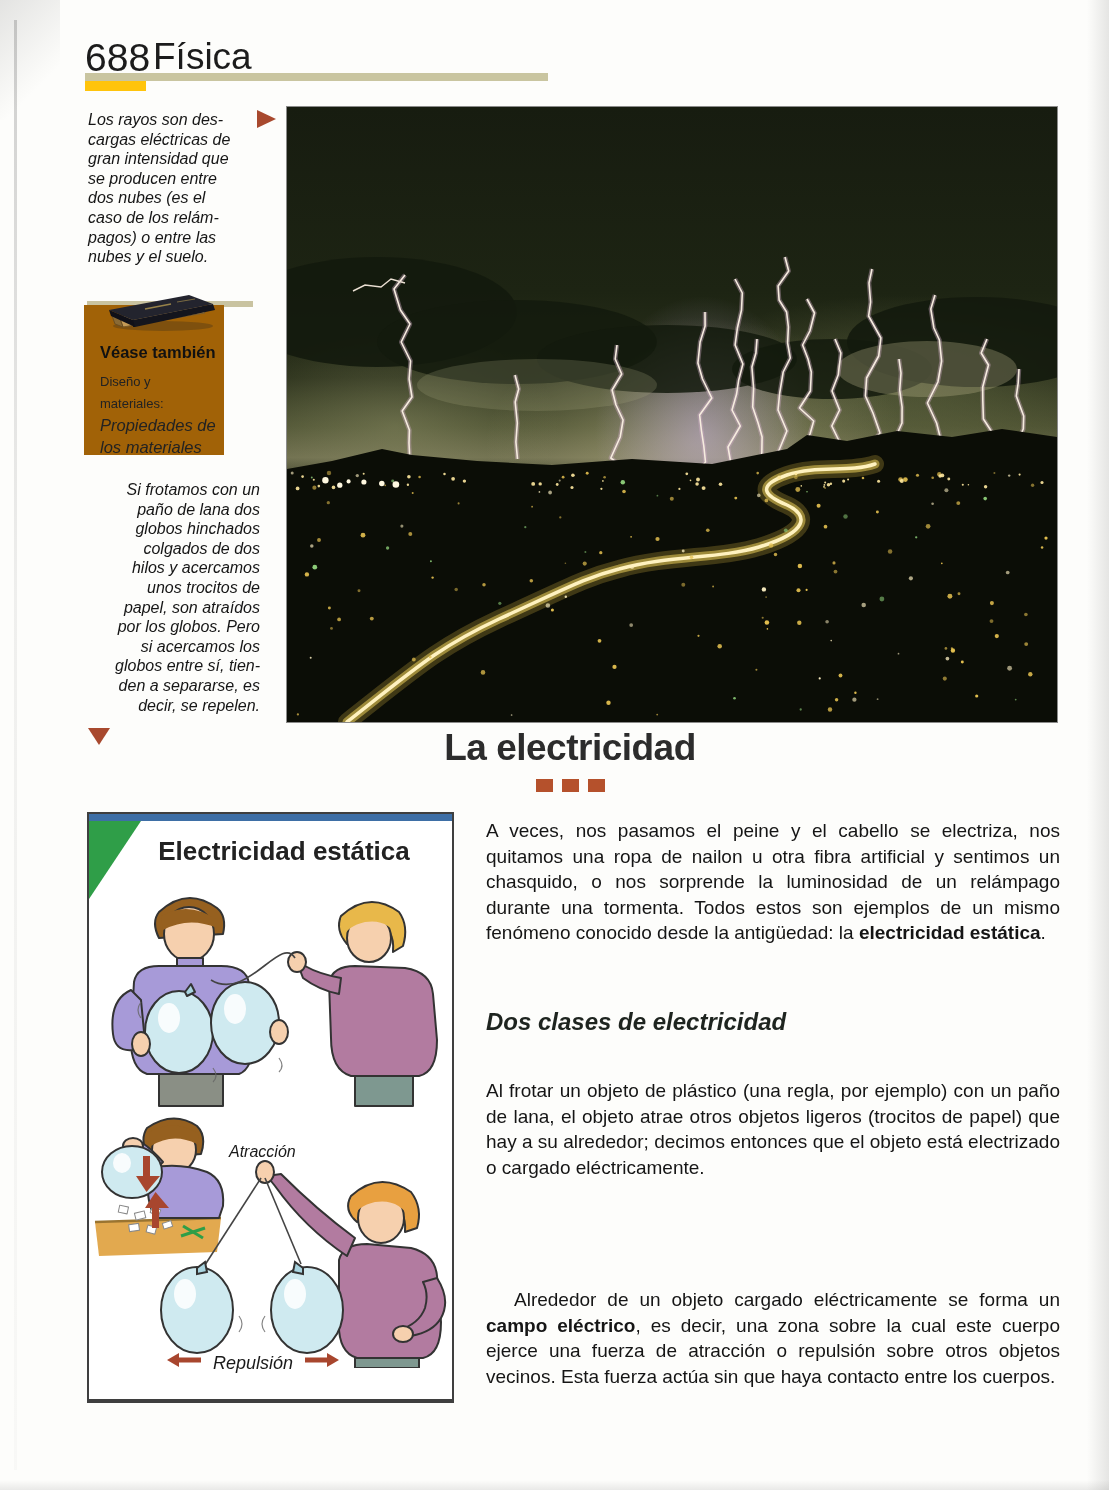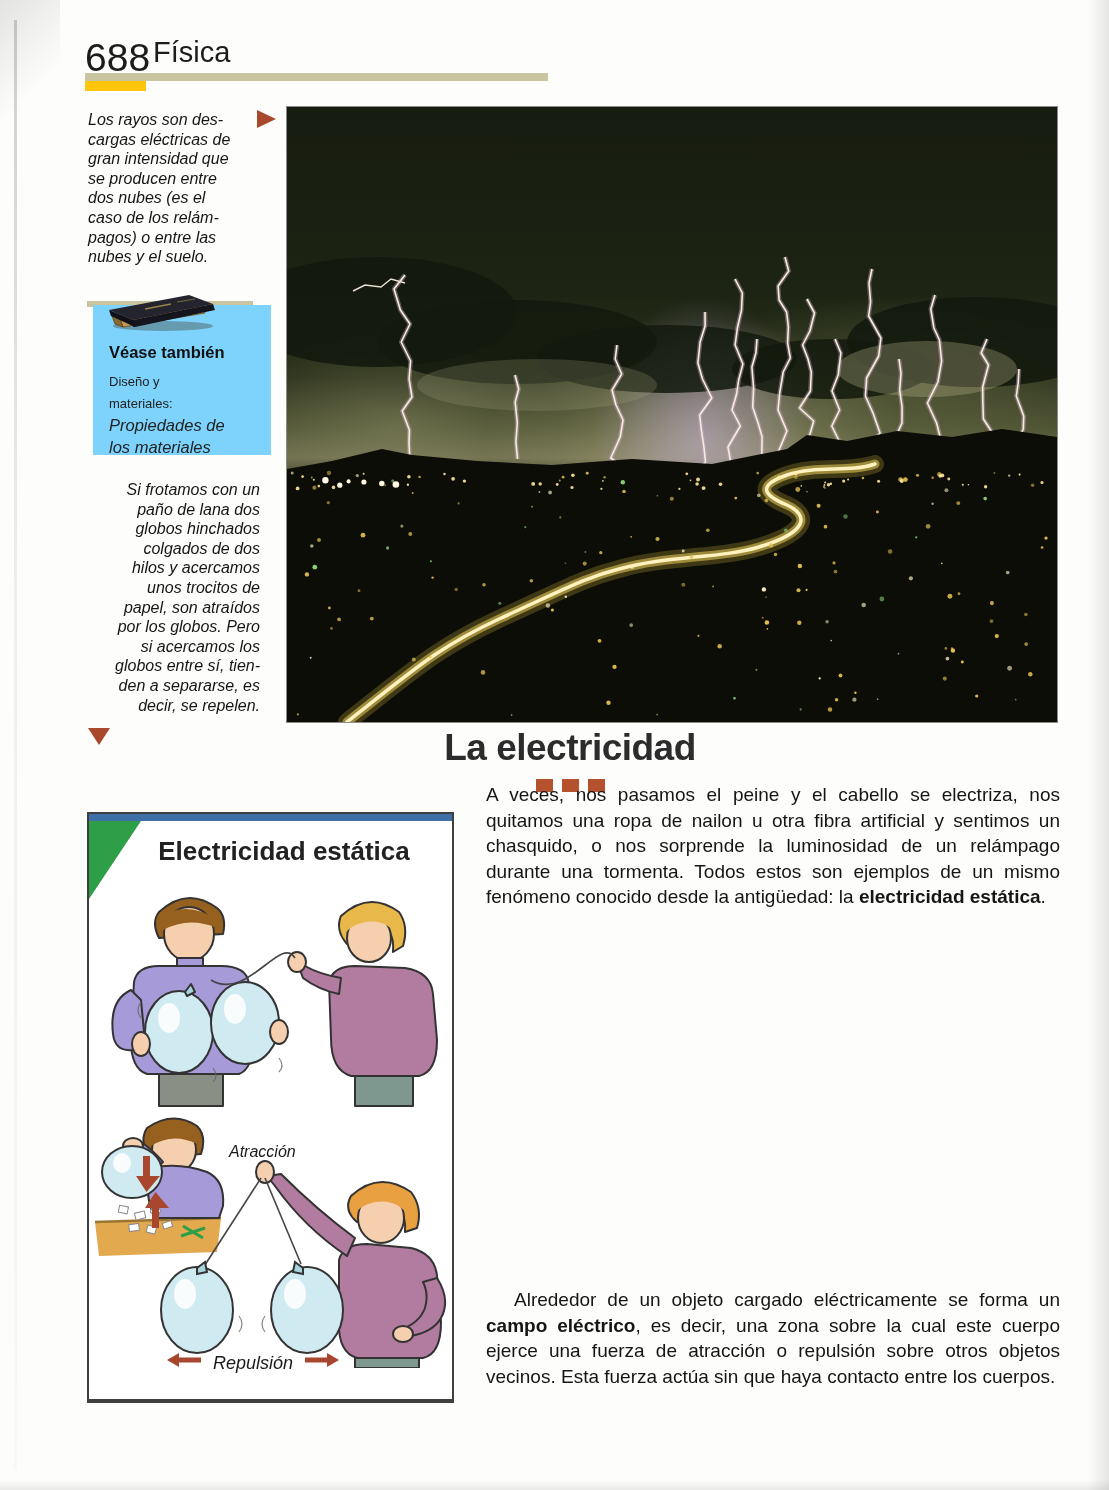--- a/index.html
+++ b/index.html
@@ -18,36 +18,36 @@
     background:linear-gradient(180deg,rgba(120,120,120,.35),rgba(160,160,160,.15) 40%,rgba(160,160,160,.05));}
   .edge-corner{position:absolute;left:0;top:0;width:60px;height:120px;
     background:linear-gradient(135deg,rgba(150,150,150,.25),rgba(255,255,255,0) 70%);}
   .edge-right{position:absolute;right:0;top:0;width:22px;height:100%;
     background:linear-gradient(270deg,rgba(120,120,120,.18),rgba(255,255,255,0));}
   .edge-bottom{position:absolute;left:0;bottom:0;width:100%;height:10px;
     background:linear-gradient(0deg,rgba(120,120,120,.15),rgba(255,255,255,0));}
 
   
   .hdr-num{position:absolute;left:85px;top:36px;font-size:39px;color:#1c1c1c;}
-  .hdr-sec{position:absolute;left:153px;top:36px;font-size:29px;color:#1c1c1c;}
+  .hdr-sec{position:absolute;left:153px;top:36px;font-size:37px;color:#1c1c1c;}
   .hdr-rule{position:absolute;left:85px;top:73px;width:463px;height:8px;background:var(--rule-beige);}
   .hdr-yellow{position:absolute;left:85px;top:81px;width:61px;height:10px;background:var(--accent-yellow);}
 
   
   .cap{position:absolute;left:88px;width:172px;font-style:italic;font-size:16px;
     line-height:19.6px;color:#161616;white-space:pre-line;}
   .cap1{top:110px;}
   .cap2{top:480px;text-align:right;}
   .tri-right{position:absolute;left:257px;top:110px;width:0;height:0;
     border-top:9px solid transparent;border-bottom:9px solid transparent;border-left:19px solid var(--arrow-red);}
   .tri-down{position:absolute;left:88px;top:728px;width:0;height:0;
     border-left:11px solid transparent;border-right:11px solid transparent;border-top:17px solid var(--arrow-red);}
 
   
-  .seealso{position:absolute;left:93px;top:305px;width:178px;height:150px;background:#7dd3fc;}
+  .seealso{position:absolute;left:84px;top:305px;width:140px;height:150px;background:#a16207;}
   .shelf{position:absolute;left:87px;top:301px;width:166px;height:6px;background:#c9c3a0;}
   .book{position:absolute;left:99px;top:282px;}
   .sa-title{position:absolute;left:16px;top:38px;font-weight:bold;font-size:16.5px;color:#111;}
   .sa-lines{position:absolute;left:16px;top:66px;font-size:13px;line-height:21.5px;color:#222;white-space:pre-line;}
   .sa-ref{position:absolute;left:16px;top:110px;font-size:16.5px;line-height:21.5px;font-style:italic;color:#222;white-space:pre-line;}
 
   
   .photo{position:absolute;left:287px;top:107px;width:770px;height:615px;overflow:hidden;
     background:
       radial-gradient(ellipse 150px 190px at 54% 53%, rgba(188,168,212,.55), rgba(188,168,212,0) 72%),
@@ -59,21 +59,21 @@
   }
   .photo svg{position:absolute;left:0;top:0;}
 
   
   .art-title{position:absolute;left:285px;top:727px;width:570px;text-align:center;
     font-size:37px;font-weight:bold;color:#2c2c2c;letter-spacing:-.5px;}
   .squares{position:absolute;left:285px;top:779px;width:570px;display:flex;justify-content:center;gap:9px;}
   .squares span{width:17px;height:13px;background:var(--squares-red);}
   .col{position:absolute;left:486px;width:574px;font-size:19px;line-height:25.6px;
     text-align:justify;color:#151515;}
-  .p-intro{top:782px;}
+  .p-intro{top:818px;}
   .heading{position:absolute;left:486px;top:1008px;font-size:24px;font-weight:bold;font-style:italic;color:#1e241f;}
   .p1{top:1078px;}
   .p2{top:1182px;text-indent:28px;}
   .p3{top:1287px;text-indent:28px;}
 
   
   .panel{position:absolute;left:87px;top:812px;width:367px;height:591px;background:#fff;
     border:2px solid #3f3f3f;border-bottom-width:4px;box-sizing:border-box;}
   .panel-bar{position:absolute;left:0;top:0;width:100%;height:7px;background:var(--panel-bar-blue);}
   .panel-tri{position:absolute;left:0;top:7px;width:0;height:0;
@@ -403,20 +403,22 @@
   </div>
 
   <div class="art-title">La electricidad</div>
   <div class="squares">
       <span></span>
       <span></span>
       <span></span>
     </div>
 
   <div class="col p-intro"><span>A veces, nos pasamos el peine y el cabello se electriza, nos quitamos una ropa de nailon u otra fibra artificial y sentimos un chasquido, o nos sorprende la luminosidad de un relámpago durante una tormenta. Todos estos son ejemplos de un mismo fenómeno conocido desde la antigüedad: la </span><b>electricidad estática</b><span>.</span></div>
+  <div class="heading">Dos clases de electricidad</div>
+  <div class="col p1"><span>Al frotar un objeto de plástico (una regla, por ejemplo) con un paño de lana, el objeto atrae otros objetos ligeros (trocitos de papel) que hay a su alrededor; decimos entonces que el objeto está electrizado o cargado eléctricamente.</span></div>
   <div class="col p3"><span>Alrededor de un objeto cargado eléctricamente se forma un </span><b>campo eléctrico</b><span>, es decir, una zona sobre la cual este cuerpo ejerce una fuerza de atracción o repulsión sobre otros objetos vecinos. Esta fuerza actúa sin que haya contacto entre los cuerpos.</span></div>
 
   <div class="panel">
     <div class="panel-bar"></div>
     <div class="panel-tri"></div>
     <div class="panel-title">Electricidad estática</div>
 
     <svg class="scene" style="top:68px" width="363" height="228" viewBox="0 0 363 228">
       <g stroke="#333" stroke-width="2" stroke-linejoin="round">
 

